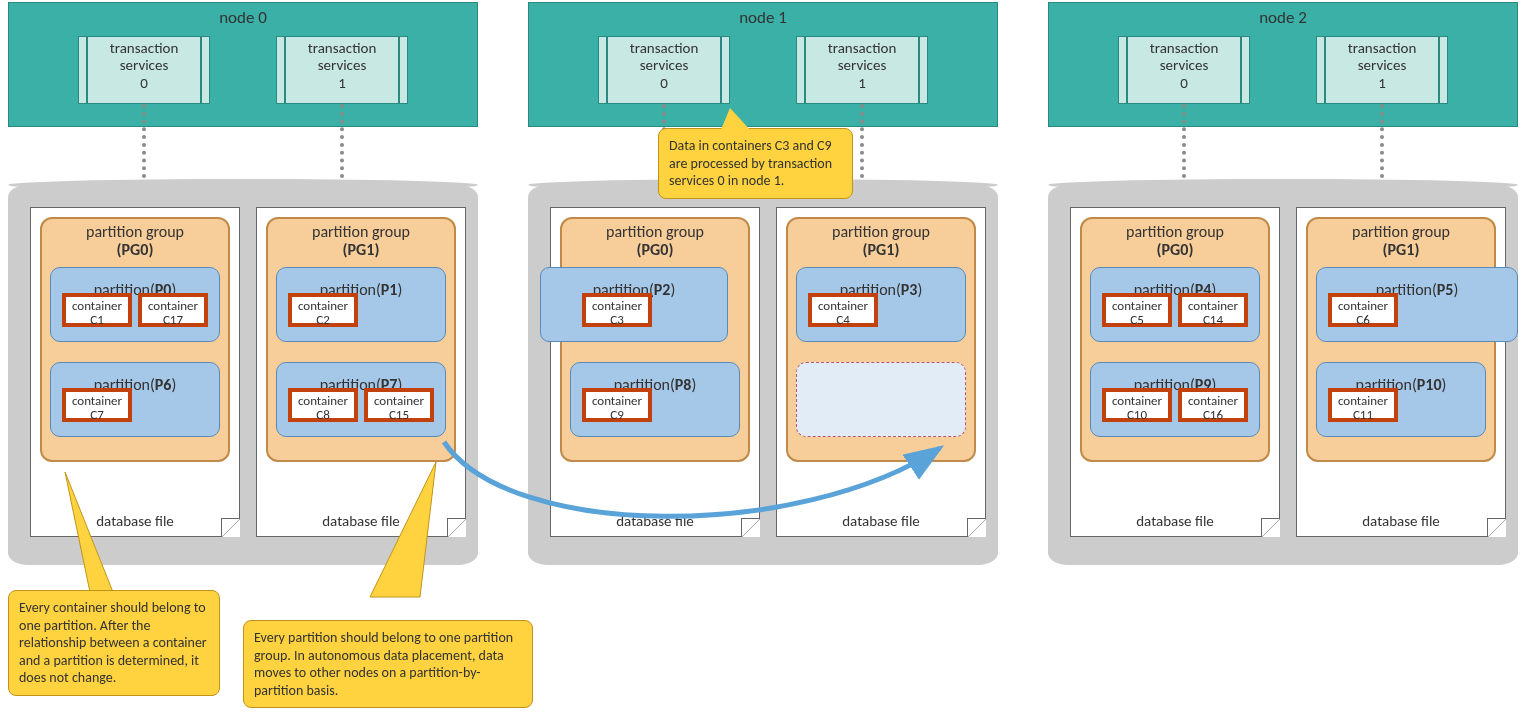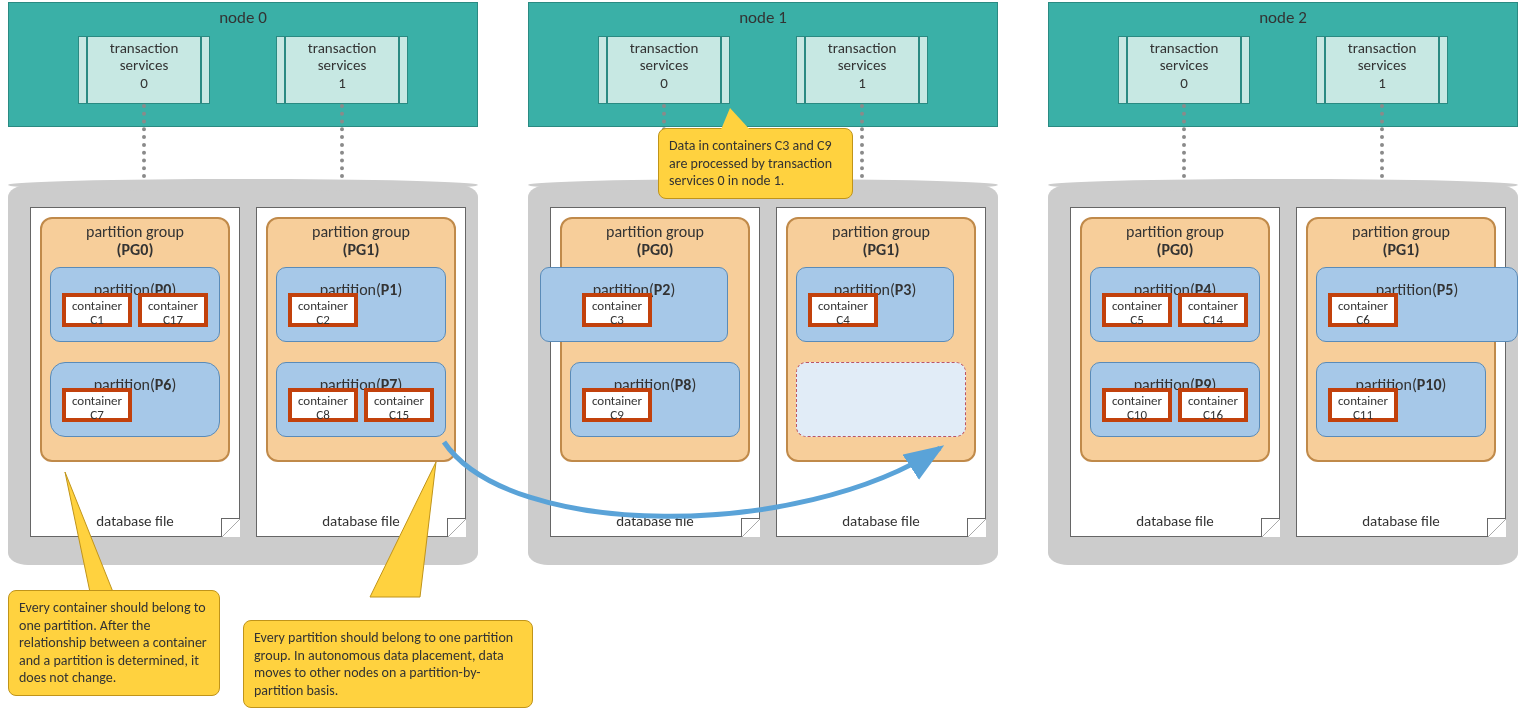--- a/index.html
+++ b/index.html
@@ -45,21 +45,21 @@
     <div class="pg" style="left: 40px; top: 217px; width: 190px; height: 245px;">
       <div class="pglabel">partition group<br><b>(PG0)</b></div>
     </div>
     <div class="pt" style="left: 50px; top: 267px; width: 170px; height: 75px;">
       <div class="ptlabel"><span>partition(<b>P0</b>)</span></div>
     </div>
     <div class="cn" style="left: 62px; top: 293px; width: 70px; height: 34px; white-space: pre-line;">container
 C1</div>
     <div class="cn" style="left: 138px; top: 293px; width: 70px; height: 34px; white-space: pre-line;">container
 C17</div>
-    <div class="pt" style="left: 50px; top: 362px; width: 170px; height: 75px; border-radius: 15px;">
+    <div class="pt" style="left: 50px; top: 362px; width: 170px; height: 75px;">
       <div class="ptlabel"><span>partition(<b>P6</b>)</span></div>
     </div>
     <div class="cn" style="left: 62px; top: 388px; width: 70px; height: 34px; white-space: pre-line;">container
 C7</div>
     <div class="doc" style="left: 256px; top: 207px; width: 210px; height: 330px;">
       <div class="dblabel">database file</div>
     </div>
     <div class="pg" style="left: 266px; top: 217px; width: 190px; height: 245px;">
       <div class="pglabel">partition group<br><b>(PG1)</b></div>
     </div>
@@ -102,21 +102,21 @@
       <div class="ptlabel"><span>partition(<b>P8</b>)</span></div>
     </div>
     <div class="cn" style="left: 582px; top: 388px; width: 70px; height: 34px; white-space: pre-line;">container
 C9</div>
     <div class="doc" style="left: 776px; top: 207px; width: 210px; height: 330px;">
       <div class="dblabel">database file</div>
     </div>
     <div class="pg" style="left: 786px; top: 217px; width: 190px; height: 245px;">
       <div class="pglabel">partition group<br><b>(PG1)</b></div>
     </div>
-    <div class="pt" style="left: 796px; top: 267px; width: 158px; height: 75px;">
+    <div class="pt" style="left: 796px; top: 267px; width: 170px; height: 75px;">
       <div class="ptlabel"><span>partition(<b>P3</b>)</span></div>
     </div>
     <div class="cn" style="left: 808px; top: 293px; width: 70px; height: 34px; white-space: pre-line;">container
 C4</div>
     <div class="pt dashed" style="left: 796px; top: 362px; width: 170px; height: 75px;"></div>
     <div class="node-header" style="left: 1048px; top: 2px; width: 470px; height: 125px;">
       <div style="font-size: 17px; padding: 2px 0px;">node 2</div>
     </div>
     <div class="ts" style="left: 1118px; top: 36px; width: 132px; height: 68px; white-space: pre-line;">transaction
 services

